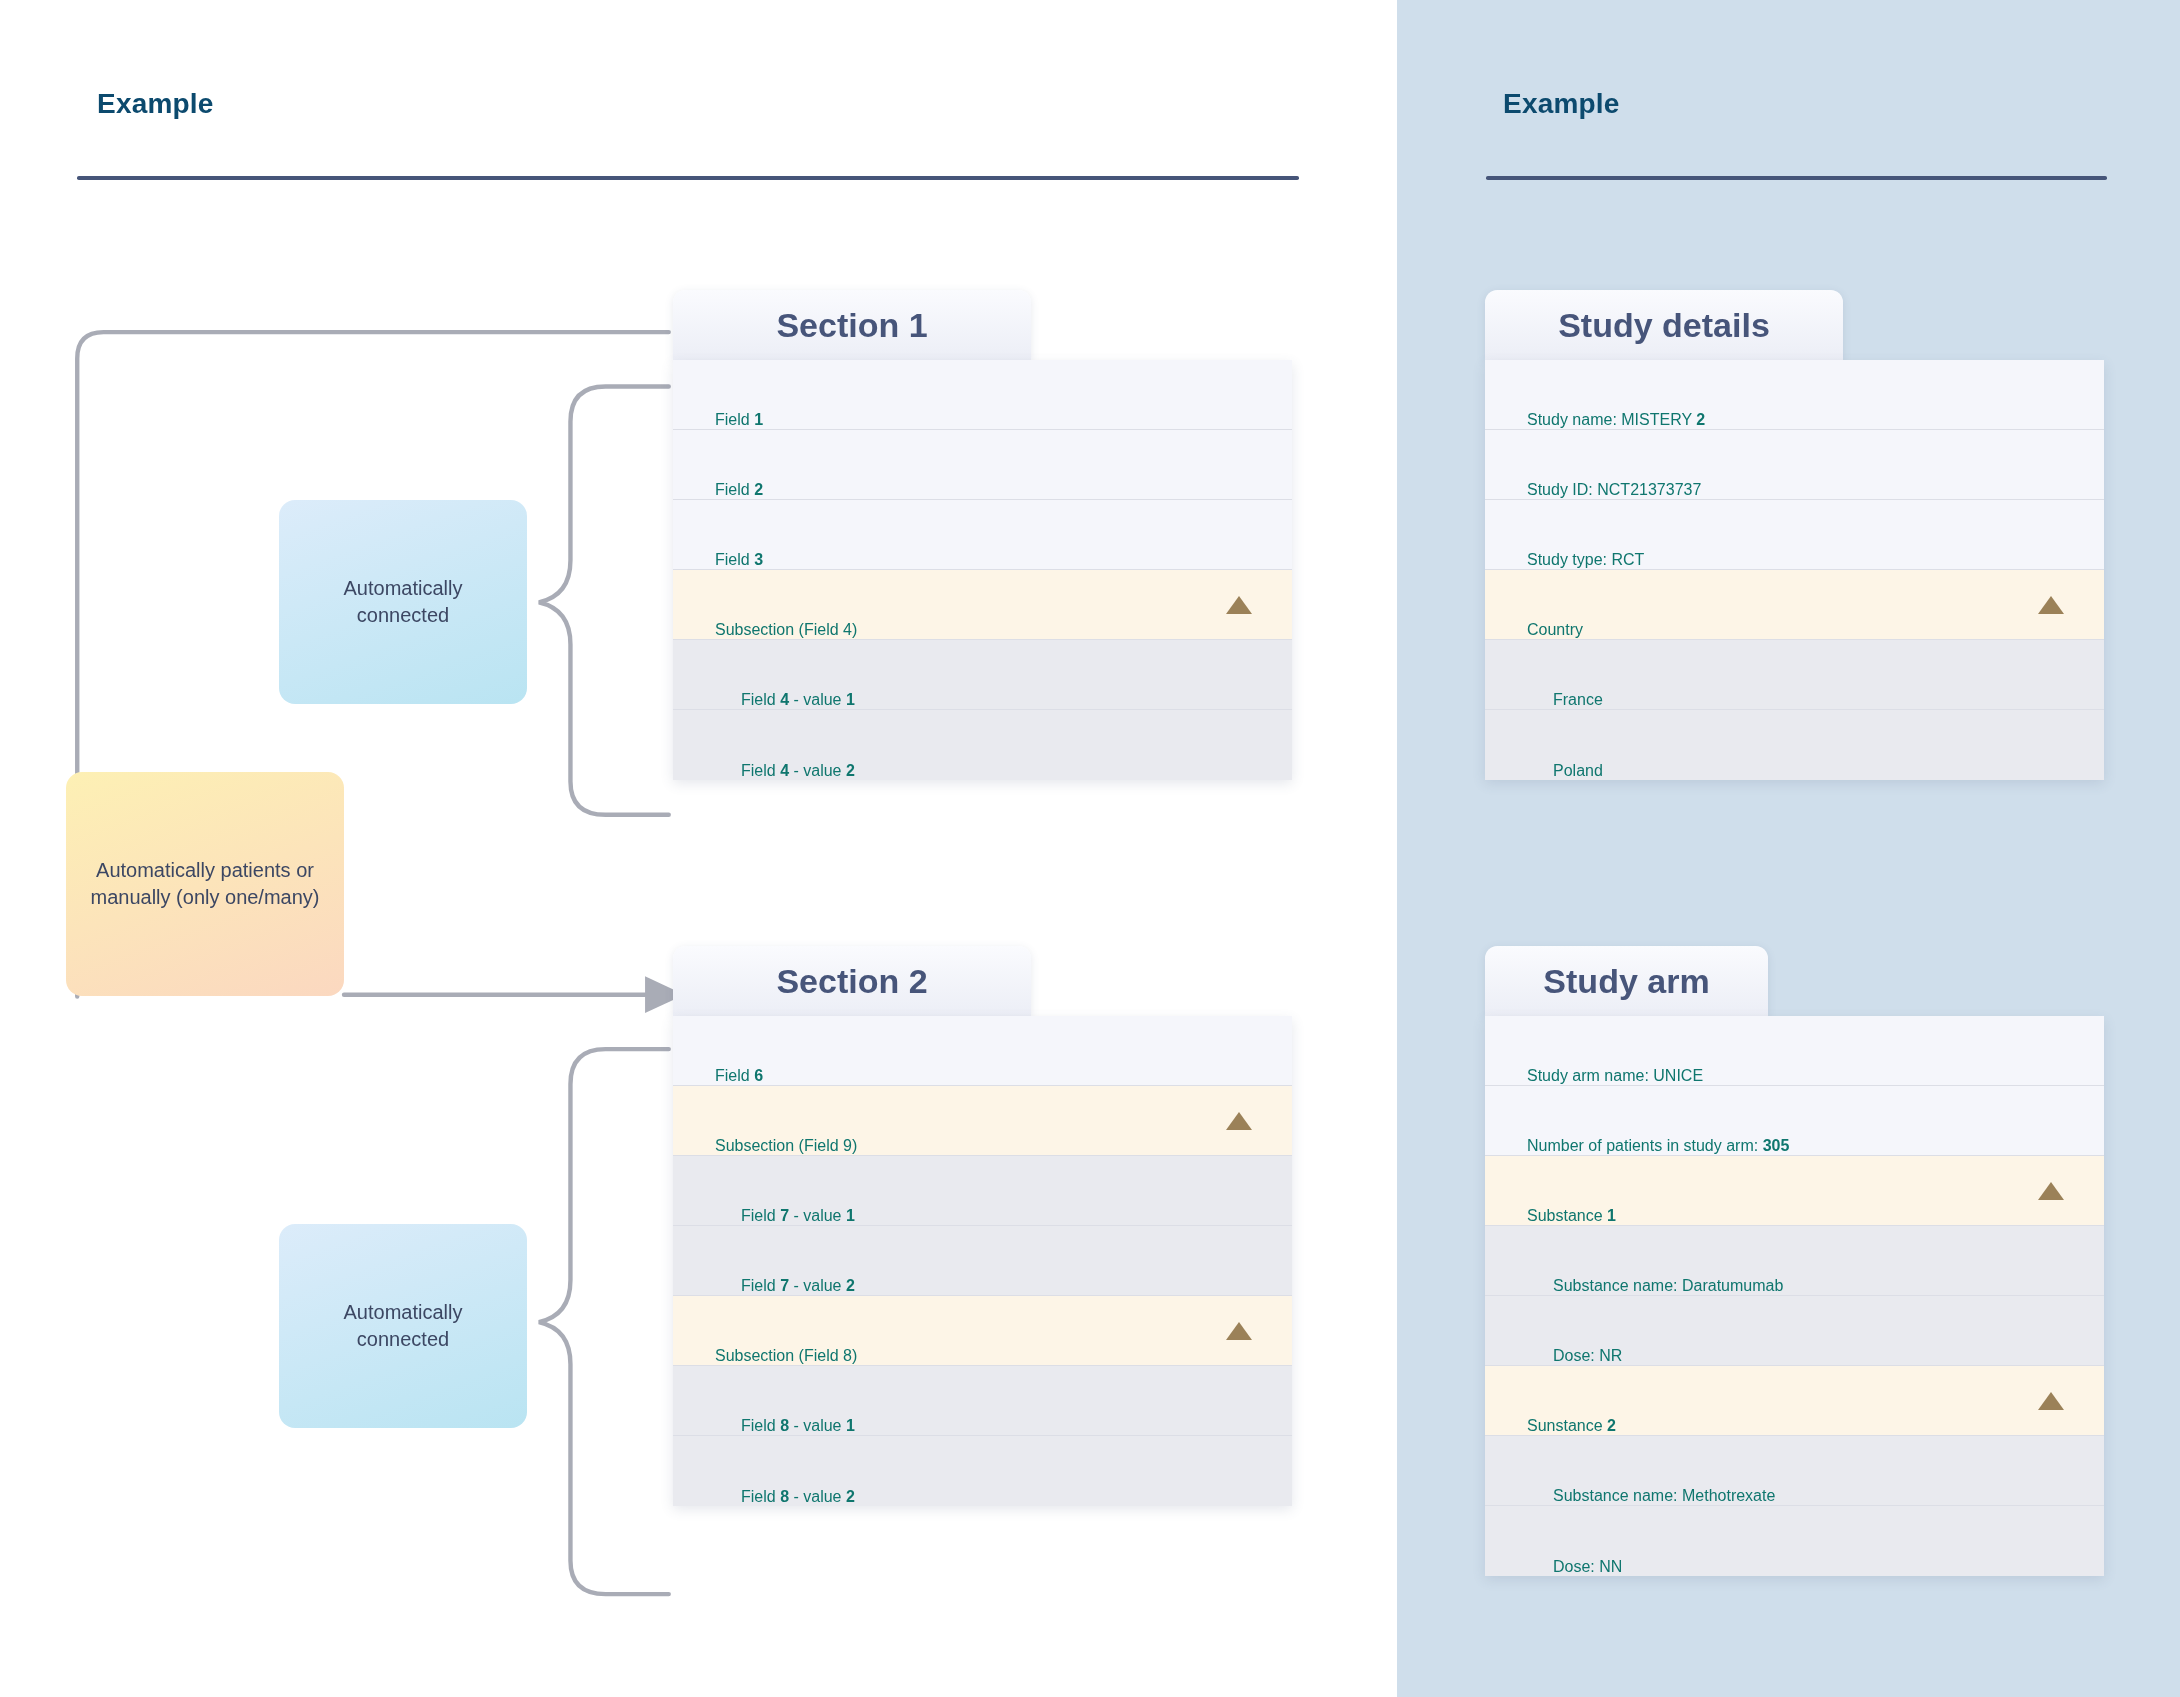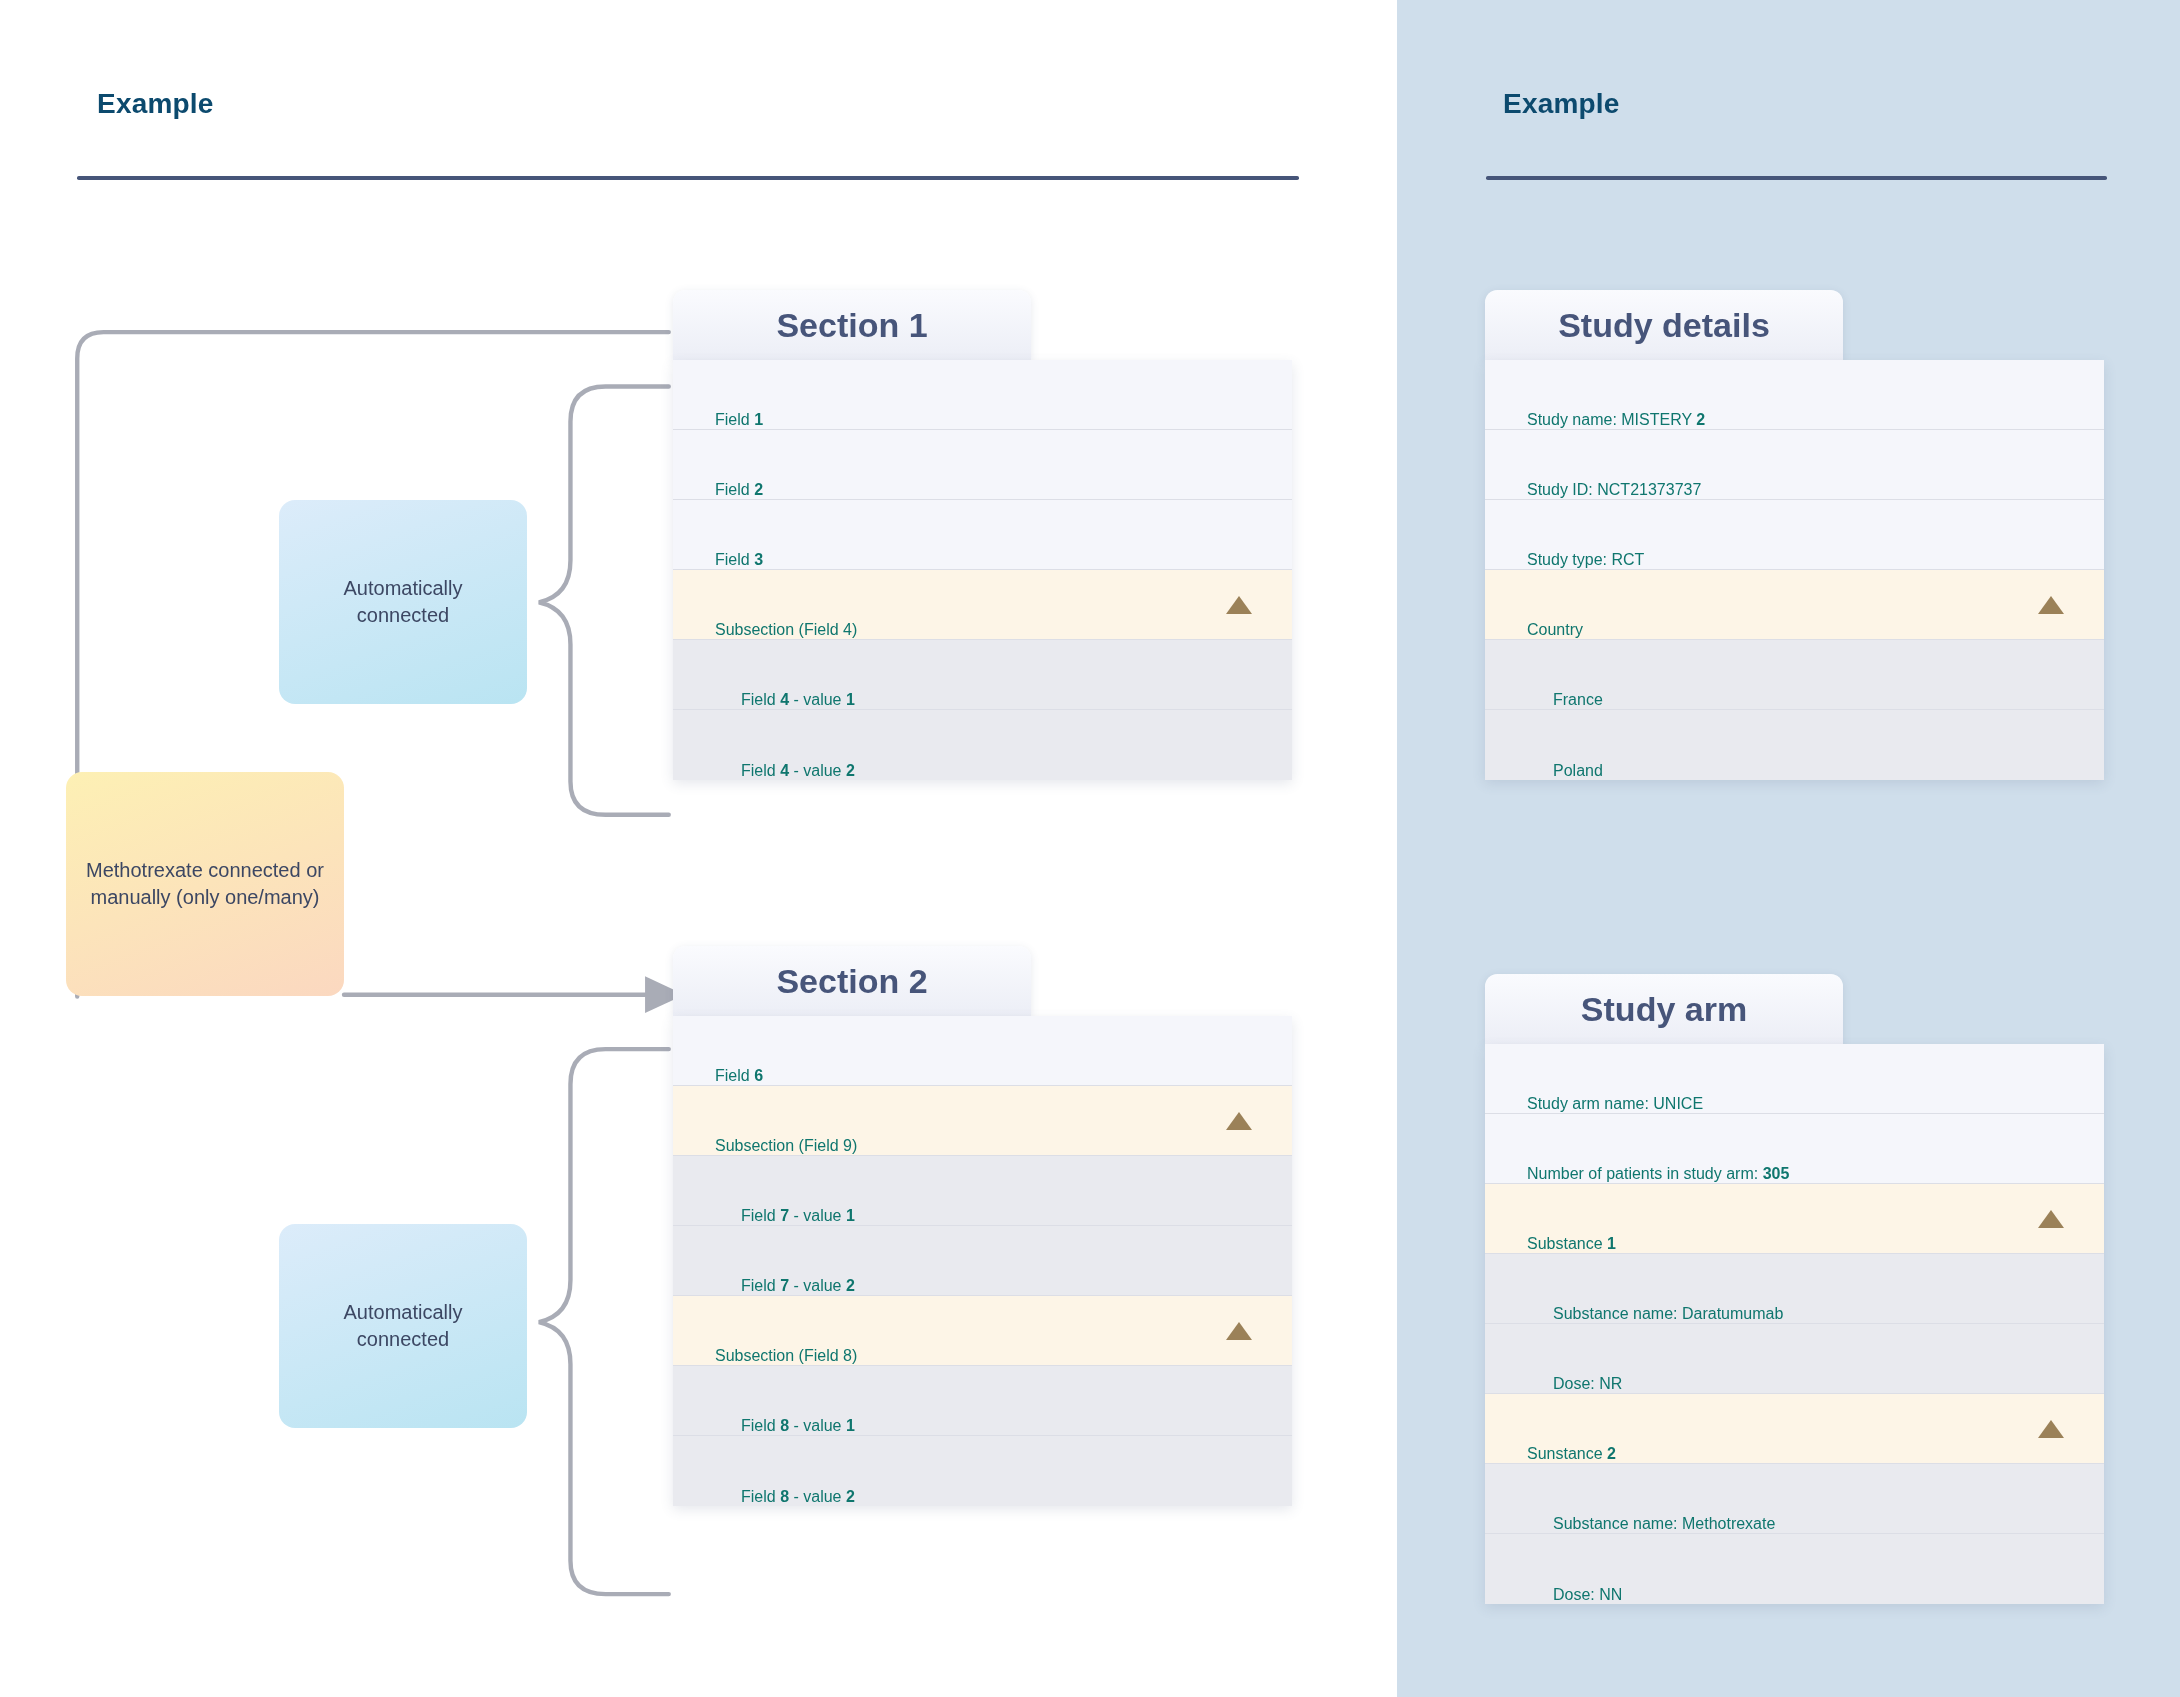--- a/index.html
+++ b/index.html
@@ -109,21 +109,21 @@
   <div class="rule left"></div>
 
   <div class="heading right">Example</div>
   <div class="rule right"></div>
 
   <div class="note blue" style="left:279px;top:500px;width:248px;height:204px;">
     <span>Automatically connected</span>
   </div>
 
   <div class="note orange" style="left:66px;top:772px;width:278px;height:224px;">
-    <span>Methotrexate connected or manually (only one/many)</span>
+    <span>Automatically patients or manually (only one/many)</span>
   </div>
 
   <div class="note blue" style="left:279px;top:1224px;width:248px;height:204px;">
     <span>Automatically connected</span>
   </div>
 
   <div class="card" style="left:673px;top:290px;">
     <div class="card-tab" style="width:358px;">
       <span class="card-tab-title">Section 1</span>
     </div>
@@ -202,21 +202,21 @@
         <div class="row subvalue">
           <span class="label">France</span>
         </div>
         <div class="row subvalue">
           <span class="label">Poland</span>
         </div>
       </div>
   </div>
 
   <div class="card" style="left:1485px;top:946px;">
-    <div class="card-tab" style="width:358px;margin-top:28px;">
+    <div class="card-tab" style="width:283px;">
       <span class="card-tab-title">Study arm</span>
     </div>
     <div class="card-body" style="width:619px;">
         <div class="row field">
           <span class="label">Study arm name: UNICE</span>
         </div>
         <div class="row field">
           <span class="label">Number of patients in study arm:  <span class="b">305</span></span>
         </div>
         <div class="row subsection">

